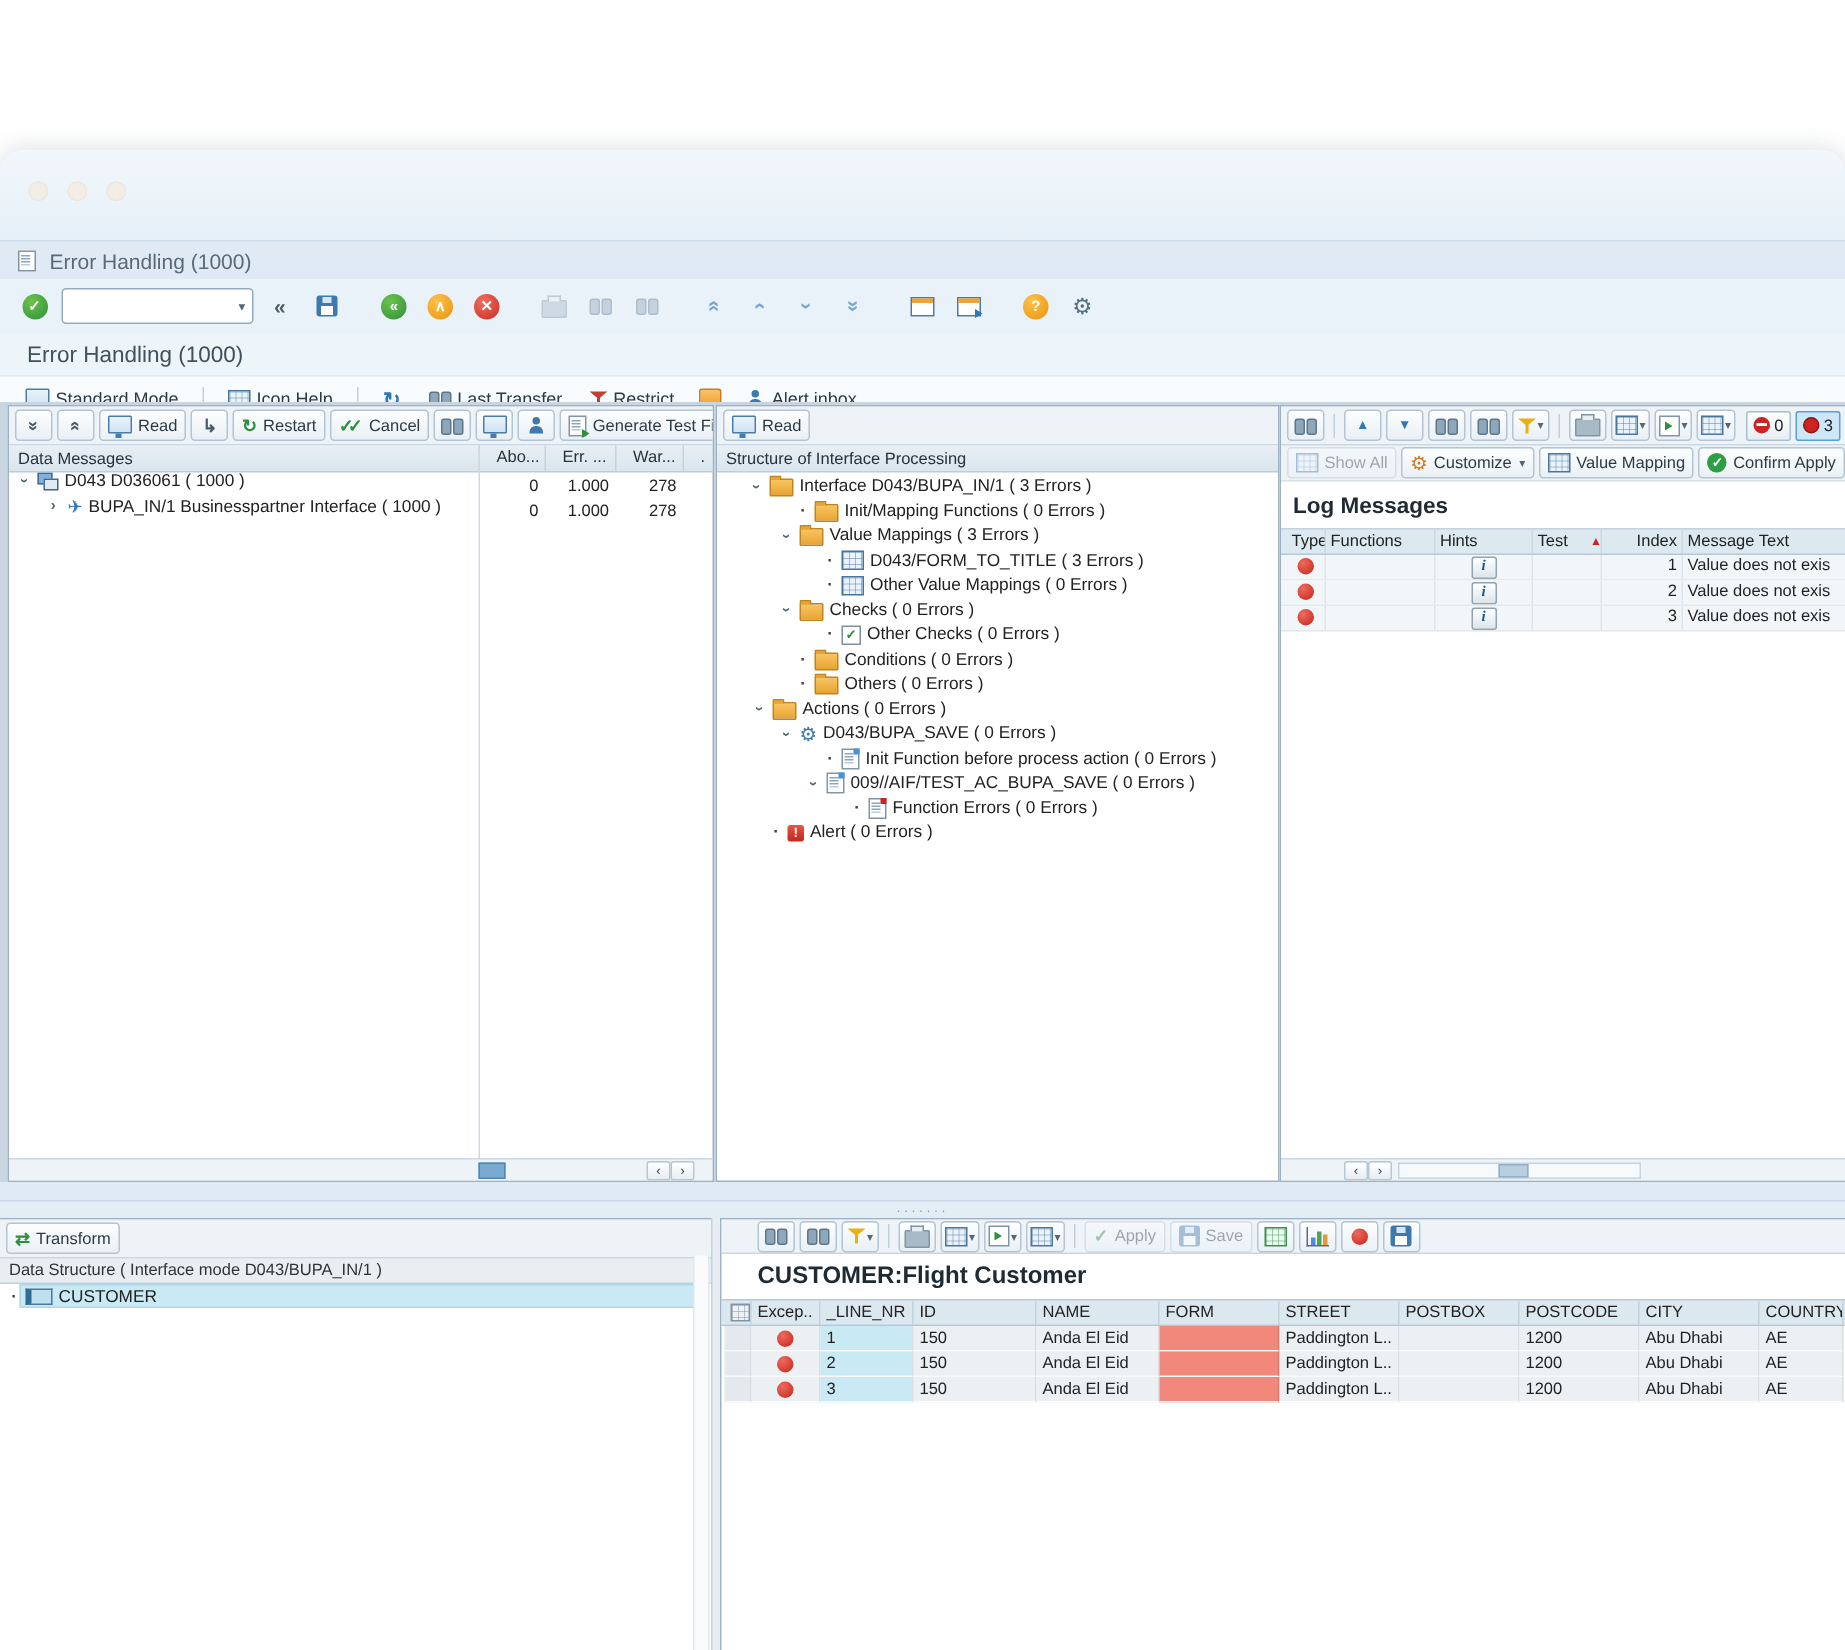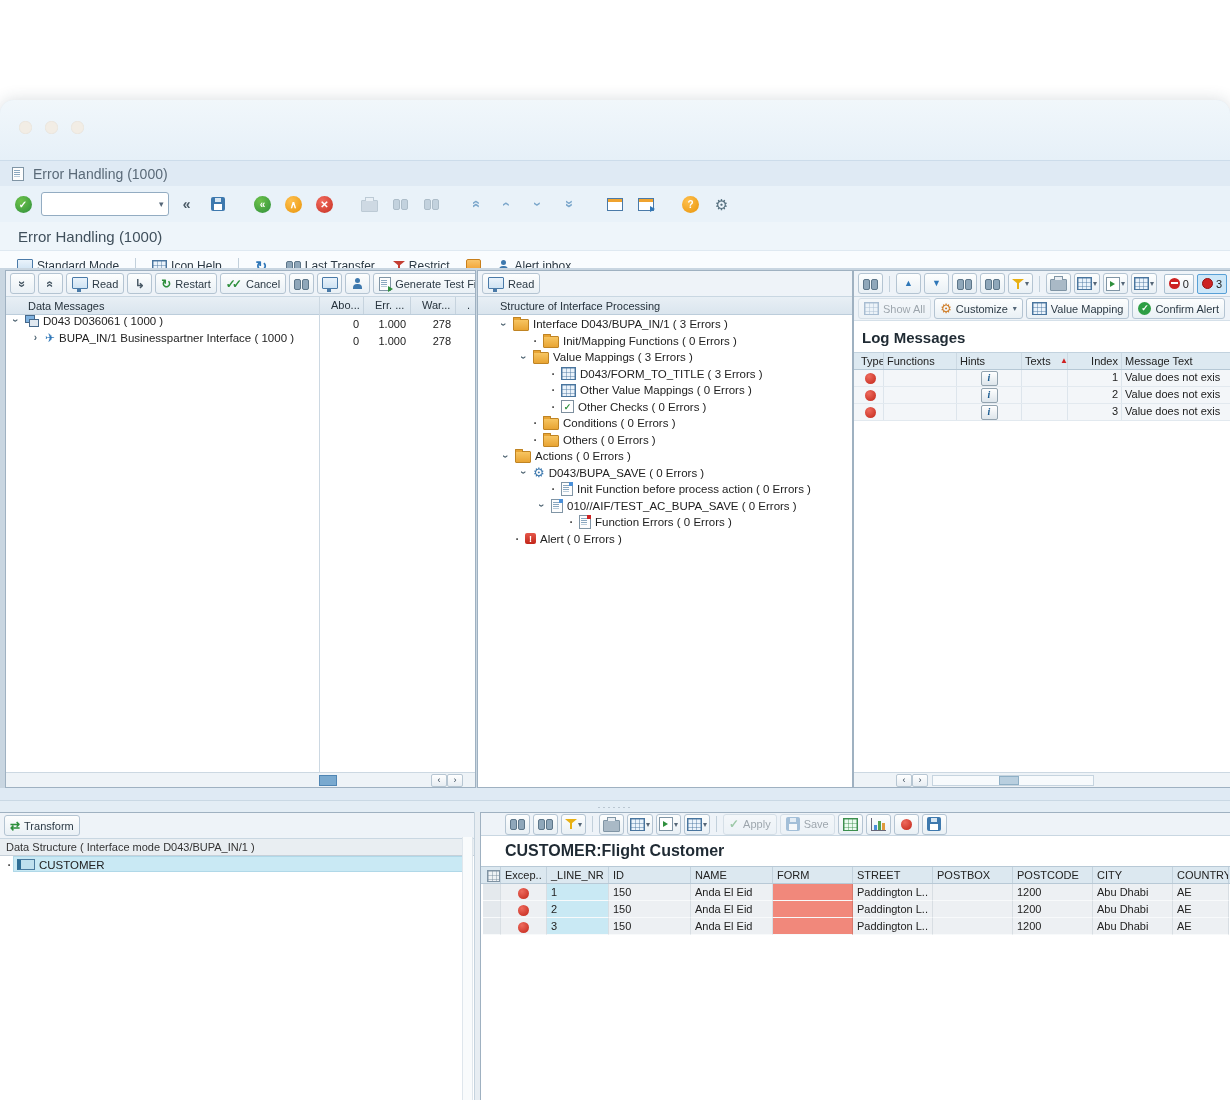--- a/index.html
+++ b/index.html
@@ -20,21 +20,21 @@
 
   .main-top{position:absolute;top:168px;left:0;width:1230px;height:520px;background:#c9d6e1}
   .pnl{position:absolute;background:#fff;border:1px solid #9fb1c1;overflow:hidden}
   .p-left{left:5px;top:2px;width:469px;height:516px}
   .p-mid{left:477px;top:2px;width:374px;height:516px}
   .p-right{left:853px;top:2px;width:377px;height:516px;border-right:none}
 
   .ptb{height:25px;background:#eef3f8;border-bottom:1px solid #c9d7e2;display:flex;align-items:center;padding:0 4px;gap:3px;position:relative;white-space:nowrap}
   .ptb-ind{padding-left:24px;height:22px}
   .phdr{height:17px;background:linear-gradient(#e8eff5,#dae5ee);border-bottom:1px solid #bccddb;font-size:11px;color:#26323c;display:flex;align-items:center;position:relative}
-  .ph-title{margin-left:22px}
+  .ph-title{margin-left:6px}
   .phdr2{height:16px;background:#e9eef2;border-bottom:1px solid #c6d0d9;font-size:11px;color:#333;display:flex;align-items:center;padding-left:6px}
 
   .tbtn{display:inline-flex;align-items:center;gap:4px;height:19px;padding:0 5px;border:1px solid #b4c4d2;border-radius:3px;background:linear-gradient(#fdfefe,#e9f0f5);font-size:11px;color:#2c3a45;white-space:nowrap;flex:none}
   .ibtn{display:inline-flex;align-items:center;justify-content:center;height:19px;min-width:19px;padding:0 2px;border:1px solid #b4c4d2;border-radius:3px;background:linear-gradient(#fdfefe,#e9f0f5);flex:none}
   .stdbar .ibtn{border:none;background:none;height:22px;min-width:22px}
   .appbar .ibtn{border:none;background:none}
   .chip{display:inline-flex;align-items:center;gap:3px;height:18px;padding:0 4px;border:1px solid #a9bfd0;border-radius:2px;background:linear-gradient(#fff,#e6edf3);font-size:11px;flex:none}
   .chip.sel{background:#cde7f8;border-color:#58a0d6}
   .dis{opacity:.42}
   .tsep{width:1px;height:16px;background:#c2d0db;margin:0 3px;flex:none}
@@ -419,20 +419,25 @@
           <div class="trow" style="padding-left:72px">
             <span class="blt">·</span>
             <span class="icn ic-table"></span>
             <span class="ntxt">D043/FORM_TO_TITLE ( 3  Errors )</span>
           </div>
           <div class="trow" style="padding-left:72px">
             <span class="blt">·</span>
             <span class="icn ic-table"></span>
             <span class="ntxt">Other Value Mappings ( 0  Errors )</span>
           </div>
+          <div class="trow" style="padding-left:40px">
+            <span class="chev open">›</span>
+            <span class="icn ic-folder"></span>
+            <span class="ntxt">Checks ( 0  Errors )</span>
+          </div>
           <div class="trow" style="padding-left:72px">
             <span class="blt">·</span>
             <span class="icn ic-chkbox"></span>
             <span class="ntxt">Other Checks ( 0  Errors )</span>
           </div>
           <div class="trow" style="padding-left:54px">
             <span class="blt">·</span>
             <span class="icn ic-folder"></span>
             <span class="ntxt">Conditions ( 0  Errors )</span>
           </div>
@@ -452,21 +457,21 @@
             <span class="ntxt">D043/BUPA_SAVE ( 0  Errors )</span>
           </div>
           <div class="trow" style="padding-left:72px">
             <span class="blt">·</span>
             <span class="icn ic-docf"></span>
             <span class="ntxt">Init Function before process action ( 0  Errors )</span>
           </div>
           <div class="trow" style="padding-left:58px">
             <span class="chev open">›</span>
             <span class="icn ic-docf"></span>
-            <span class="ntxt">010//AIF/TEST_AC_BUPA_SAVE ( 0  Errors )</span>
+            <span class="ntxt">009//AIF/TEST_AC_BUPA_SAVE ( 0  Errors )</span>
           </div>
           <div class="trow" style="padding-left:90px">
             <span class="blt">·</span>
             <span class="icn ic-doce"></span>
             <span class="ntxt">Function Errors ( 0  Errors )</span>
           </div>
           <div class="trow" style="padding-left:36px">
             <span class="blt">·</span>
             <span class="icn ic-alertsq"></span>
             <span class="ntxt">Alert ( 0  Errors )</span>
@@ -531,29 +536,29 @@
             <span class="icn glyph g-orange">⚙</span>
             <span class="lbl">Customize</span>
             <span class="ddc">▾</span>
           </span>
           <span class="tbtn">
             <span class="icn ic-table"></span>
             <span class="lbl">Value Mapping</span>
           </span>
           <span class="tbtn">
             <span class="icn ic-circ-green-chk">✓</span>
-            <span class="lbl">Confirm Alert</span>
+            <span class="lbl">Confirm Apply</span>
           </span>
         </div>
       <div class="logtitle">Log Messages</div>
       <div class="loghdr" id="loghdr">
           <span class="ltc" style="left:4px;width:26px">Type</span>
           <span class="ltc" style="left:30px;width:73px">Functions</span>
           <span class="ltc" style="left:103px;width:65px">Hints</span>
-          <span class="ltc" style="left:168px;width:46px">Texts</span>
+          <span class="ltc" style="left:168px;width:46px">Test</span>
           <span class="ltc num" style="left:214px;width:54px">Index</span>
           <span class="ltc" style="left:268px;width:109px">Message Text</span>
           <span class="sorttri">▲</span>
         </div>
       <div id="logrows">
           <div class="lrow">
             <span class="ltc" style="left:4px;width:26px;text-align:center"><span class="icn ic-dot-red-lg"></span></span>
             <span class="ltc" style="left:30px;width:73px"></span>
             <span class="ltc" style="left:103px;width:65px;text-align:center"><span class="infobtn">i</span></span>
             <span class="ltc" style="left:168px;width:46px"></span>

